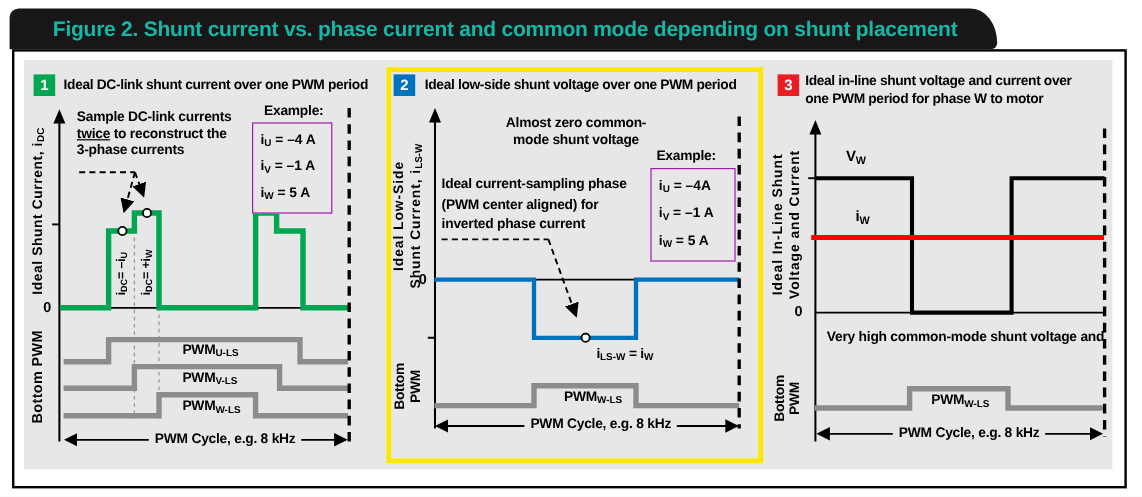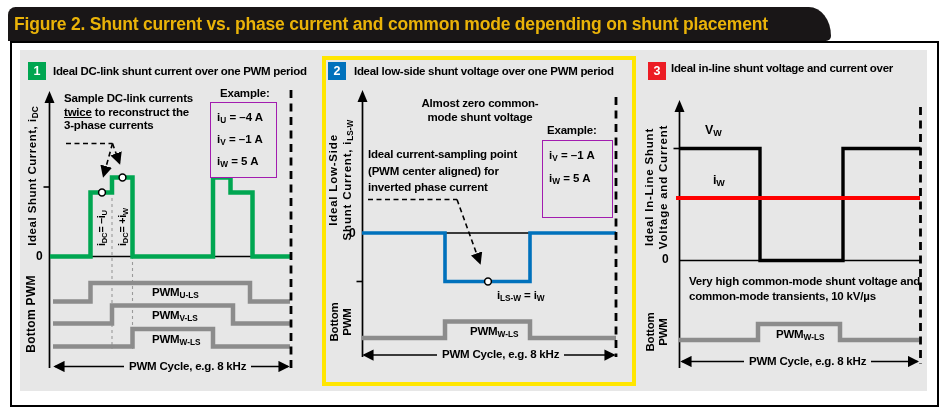--- a/index.html
+++ b/index.html
@@ -11,21 +11,21 @@
   .abs{position:absolute}
   .t{position:absolute;white-space:nowrap;font-size:11.5px;letter-spacing:-0.2px}
   sub{font-size:0.72em;line-height:0;vertical-align:-0.25em;letter-spacing:0}
   .u{text-decoration:underline}
   .figure-frame{left:10px;top:41px;width:925px;height:362px;border:2px solid #000;background:#fff}
   .gray-canvas{left:20px;top:50px;width:907px;height:341px;background:#E7E7E7}
   .title-bar{
     left:8px;top:7px;width:823px;height:34px;background:#191617;
     border-radius:9px 26px 6px 0 / 9px 34px 6px 0;
   }
-  .title-bar-text{display:block;padding-left:6px;line-height:34px;color:#eab308;
+  .title-bar-text{display:block;padding-left:36px;line-height:34px;color:#14b8a6;
     font-size:17.5px;letter-spacing:-0.2px;white-space:nowrap}
   .badge{width:18px;height:18px;text-align:center;line-height:18px;color:#fff;font-size:12.5px}
   .ptitle{font-size:11.5px;letter-spacing:-0.3px;line-height:15px;white-space:nowrap}
   .rot{transform:rotate(-90deg)}
   .ctr{text-align:center}
   .ylab{font-size:11.5px;letter-spacing:0.8px;line-height:14px}
   .exbox{border:1px solid #a21caf;background:#E7E7E7}
   .exline{display:block;padding-left:6px;line-height:22px;font-size:11.5px;white-space:nowrap}
   .cyc{background:#E7E7E7;padding:0 5px;font-size:11.5px}
   .yellow-frame{left:322px;top:56px;width:314px;height:330px;border:4px solid #FFE600;box-sizing:border-box}
@@ -138,64 +138,65 @@
   <span>Ideal Low-Side</span><br>
   <span>Shunt Current, i</span><sub>LS-W</sub>
 </div>
 
 <div class="t note ctr" style="left:404px;top:97px;white-space:normal;width:152px">
   <span>Almost zero common-</span><br>
   <span>mode shunt voltage</span>
 </div>
 
 <div class="t" style="left:368px;top:146px;white-space:normal;width:160px;line-height:16.5px">
-  <span>Ideal current-sampling point</span><br>
+  <span>Ideal current-sampling phase</span><br>
   <span>(PWM center aligned) for</span><br>
   <span>inverted phase current</span>
 </div>
 
 <div class="t" style="left:547px;top:124px">Example:</div>
 <div class="abs exbox" style="left:542px;top:140px;width:69px;height:73px;padding-top:3px">
+  <span class="exline" style="line-height:23px"><span>i</span><sub>U</sub><span> = –4A</span></span>
   <span class="exline" style="line-height:23px"><span>i</span><sub>V</sub><span> = –1 A</span></span>
   <span class="exline" style="line-height:23px"><span>i</span><sub>W</sub><span> = 5 A</span></span>
 </div>
 
 <div class="t" style="left:349px;top:226px;font-size:12px">0</div>
 <div class="t" style="left:497px;top:289px">
   <span>i</span><sub>LS-W</sub><span> = i</span><sub>W</sub>
 </div>
 
 <div class="t rot ctr" style="left:313px;top:309px;width:56px;line-height:13px">
   <span>Bottom</span><br>
   <span>PWM</span>
 </div>
 <div class="t" style="left:470px;top:324.5px"><span>PWM</span><sub>W-LS</sub></div>
 <div class="t cyc" style="left:437px;top:347.5px">PWM Cycle, e.g. 8 kHz</div>
 
 <div class="abs badge" style="left:648px;top:62px;background:#EC1C24">3</div>
 <div class="t ptitle" style="left:671px;top:61px">
   <span>Ideal in-line shunt voltage and current over</span><br>
+  <span>one PWM period for phase W to motor</span>
 </div>
 
 <div class="t rot ctr ylab" style="left:574px;top:173px;width:164px">
   <span>Ideal In-Line Shunt</span><br>
   <span>Voltage and Current</span>
 </div>
 
 <div class="t" style="left:705px;top:123px;font-size:12.5px">
   <span>V</span><sub>W</sub>
 </div>
 <div class="t" style="left:713px;top:173px;font-size:12.5px">
   <span>i</span><sub>W</sub>
 </div>
 <div class="t" style="left:662px;top:252px;font-size:12px">0</div>
 
 <div class="t" style="left:689px;top:274px;white-space:normal;width:250px;line-height:14.5px">
   <span>Very high common-mode shunt voltage and</span><br>
-  <span>common-mode transients, 10 kV/µs</span>
 </div>
 
 <div class="t rot ctr" style="left:629px;top:319px;width:56px;line-height:13px">
   <span>Bottom</span><br>
   <span>PWM</span>
 </div>
 <div class="t" style="left:776px;top:327.5px"><span>PWM</span><sub>W-LS</sub></div>
 <div class="t cyc" style="left:744px;top:354.5px">PWM Cycle, e.g. 8 kHz</div>
 
 </body></html>

